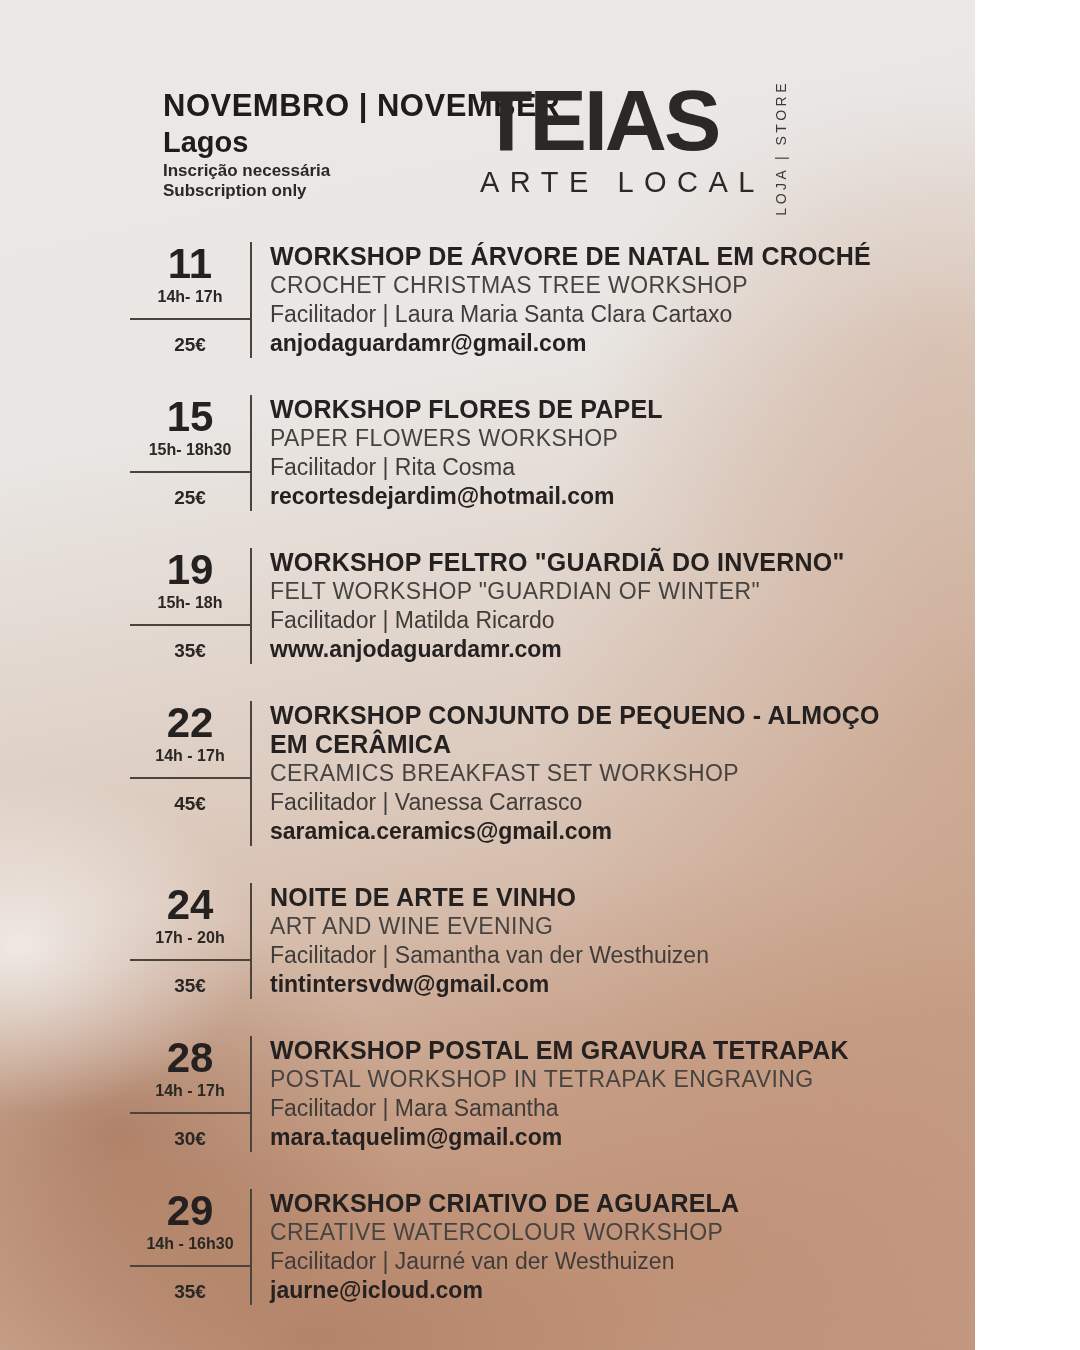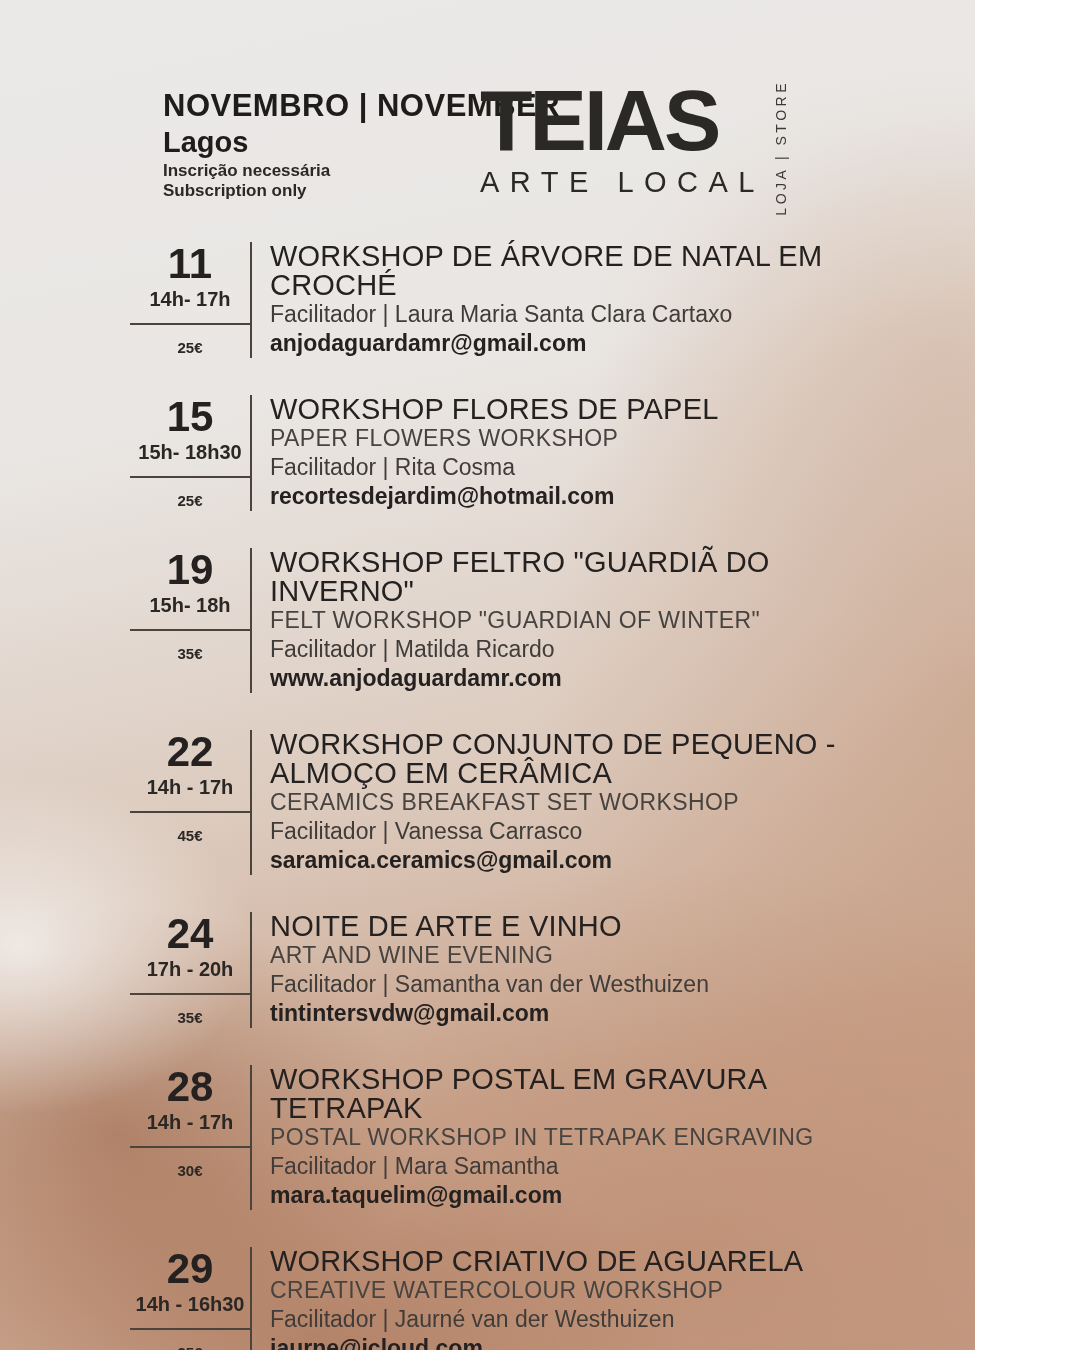--- a/index.html
+++ b/index.html
@@ -50,30 +50,30 @@
     position: absolute; left: 130px; top: 242px; width: 840px;
     display: flex; flex-direction: column; gap: 37px;
   }
   .event { display: flex; align-items: flex-start; }
   .event-left {
     width: 120px; flex: 0 0 120px;
     display: flex; flex-direction: column; 
     text-align: center; padding-top: 2px;
   }
   .day { font-size: 42px; font-weight: 800; line-height: 0.95; color: #242120; }
-  .time { font-size: 20px; font-weight: 700; margin-top: 4px; color: #2a2724; white-space: nowrap; }
+  .time { font-size: 16px; font-weight: 700; margin-top: 4px; color: #2a2724; white-space: nowrap; }
   .rule { width: 120px; height: 2px; background: #4a443d; margin: 12px 0 14px 0; }
-  .price { font-size: 15px; font-weight: 700; color: #2a2724; }
+  .price { font-size: 19px; font-weight: 700; color: #2a2724; }
   .event-right {
     border-left: 2px solid #4a443d;
     padding-left: 18px;
     max-width: 640px;
   }
   .event-right > * { line-height: 29px; }
-  .title { font-size: 29px; font-weight: 400; letter-spacing: 0.2px; color: #242120; }
+  .title { font-size: 25px; font-weight: 700; letter-spacing: 0.2px; color: #242120; }
   .subtitle { font-size: 23px; font-weight: 400; letter-spacing: 0.4px; color: #474340; }
   .facilitator { font-size: 23px; font-weight: 400; color: #403c39; }
   .contact { font-size: 23px; font-weight: 700; color: #242120; }
 </style>
 </head>
 <body>
 
 <div class="poster">
 
   <header class="header">
@@ -95,20 +95,21 @@
 
     <section class="event">
       <div class="event-left">
         <div class="day">11</div>
         <div class="time">14h- 17h</div>
         <div class="rule"></div>
         <div class="price">25€</div>
       </div>
       <div class="event-right">
         <h2 class="title">WORKSHOP DE ÁRVORE DE NATAL EM CROCHÉ</h2>
+        <div class="subtitle">CROCHET CHRISTMAS TREE WORKSHOP</div>
         <div class="facilitator">Facilitador |  Laura Maria Santa Clara Cartaxo</div>
         <div class="contact">anjodaguardamr@gmail.com</div>
       </div>
     </section>
 
     <section class="event">
       <div class="event-left">
         <div class="day">15</div>
         <div class="time">15h- 18h30</div>
         <div class="rule"></div>

